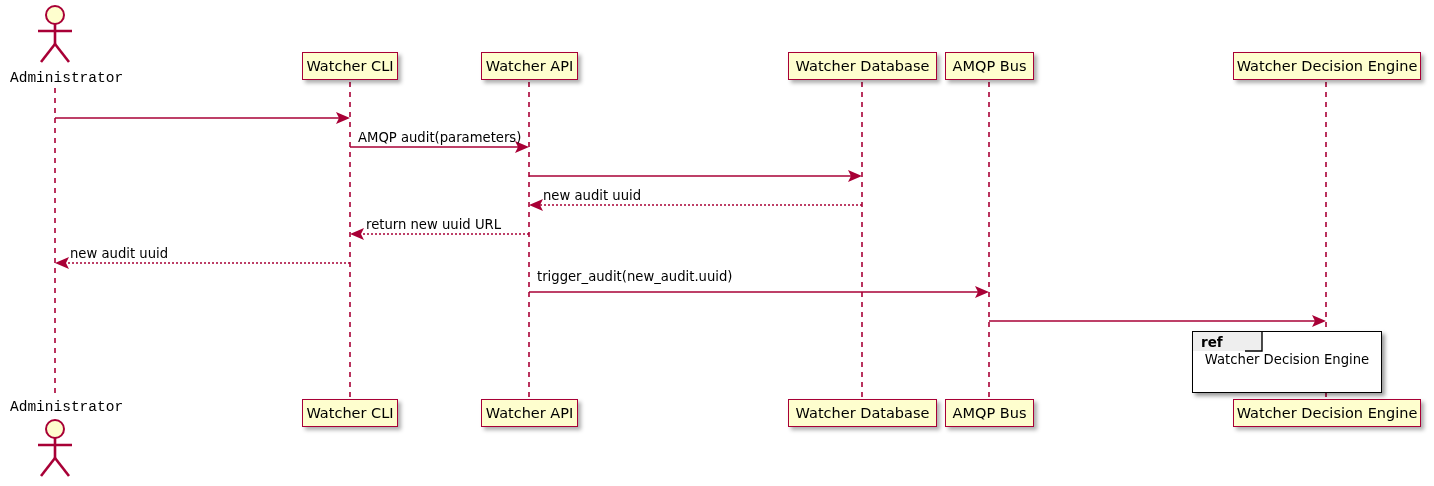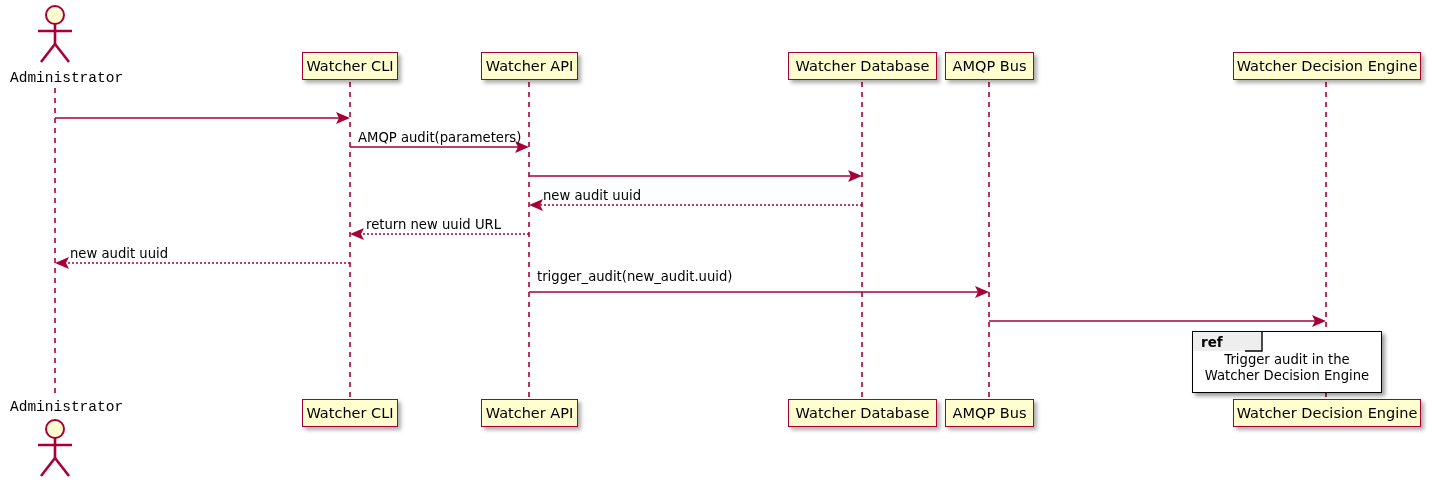--- a/index.html
+++ b/index.html
@@ -221,18 +221,17 @@
   <div class="msg-label" style="left:537px; top:269px;">trigger_audit(new_audit.uuid)</div>
 
   <div class="ref-frame" style="left:1164px; top:331px; width:190px; height:62px;margin-left:28px;">
     <div class="ref-tab" style="width:60px;">
       <span>ref</span>
     </div>
     <svg style="position:absolute; left:52px; top:0; width:18px; height:20px;">
       <polyline points="0,19 17,19 17,0" fill="#EEEEEE" stroke="#000000" stroke-width="1.4"></polyline>
     </svg>
     <div class="ref-body">
-      <div>Trigger audit in the</div>
       <div>Watcher Decision Engine</div>
     </div>
   </div>
 
 </div>
 
 </body></html>

